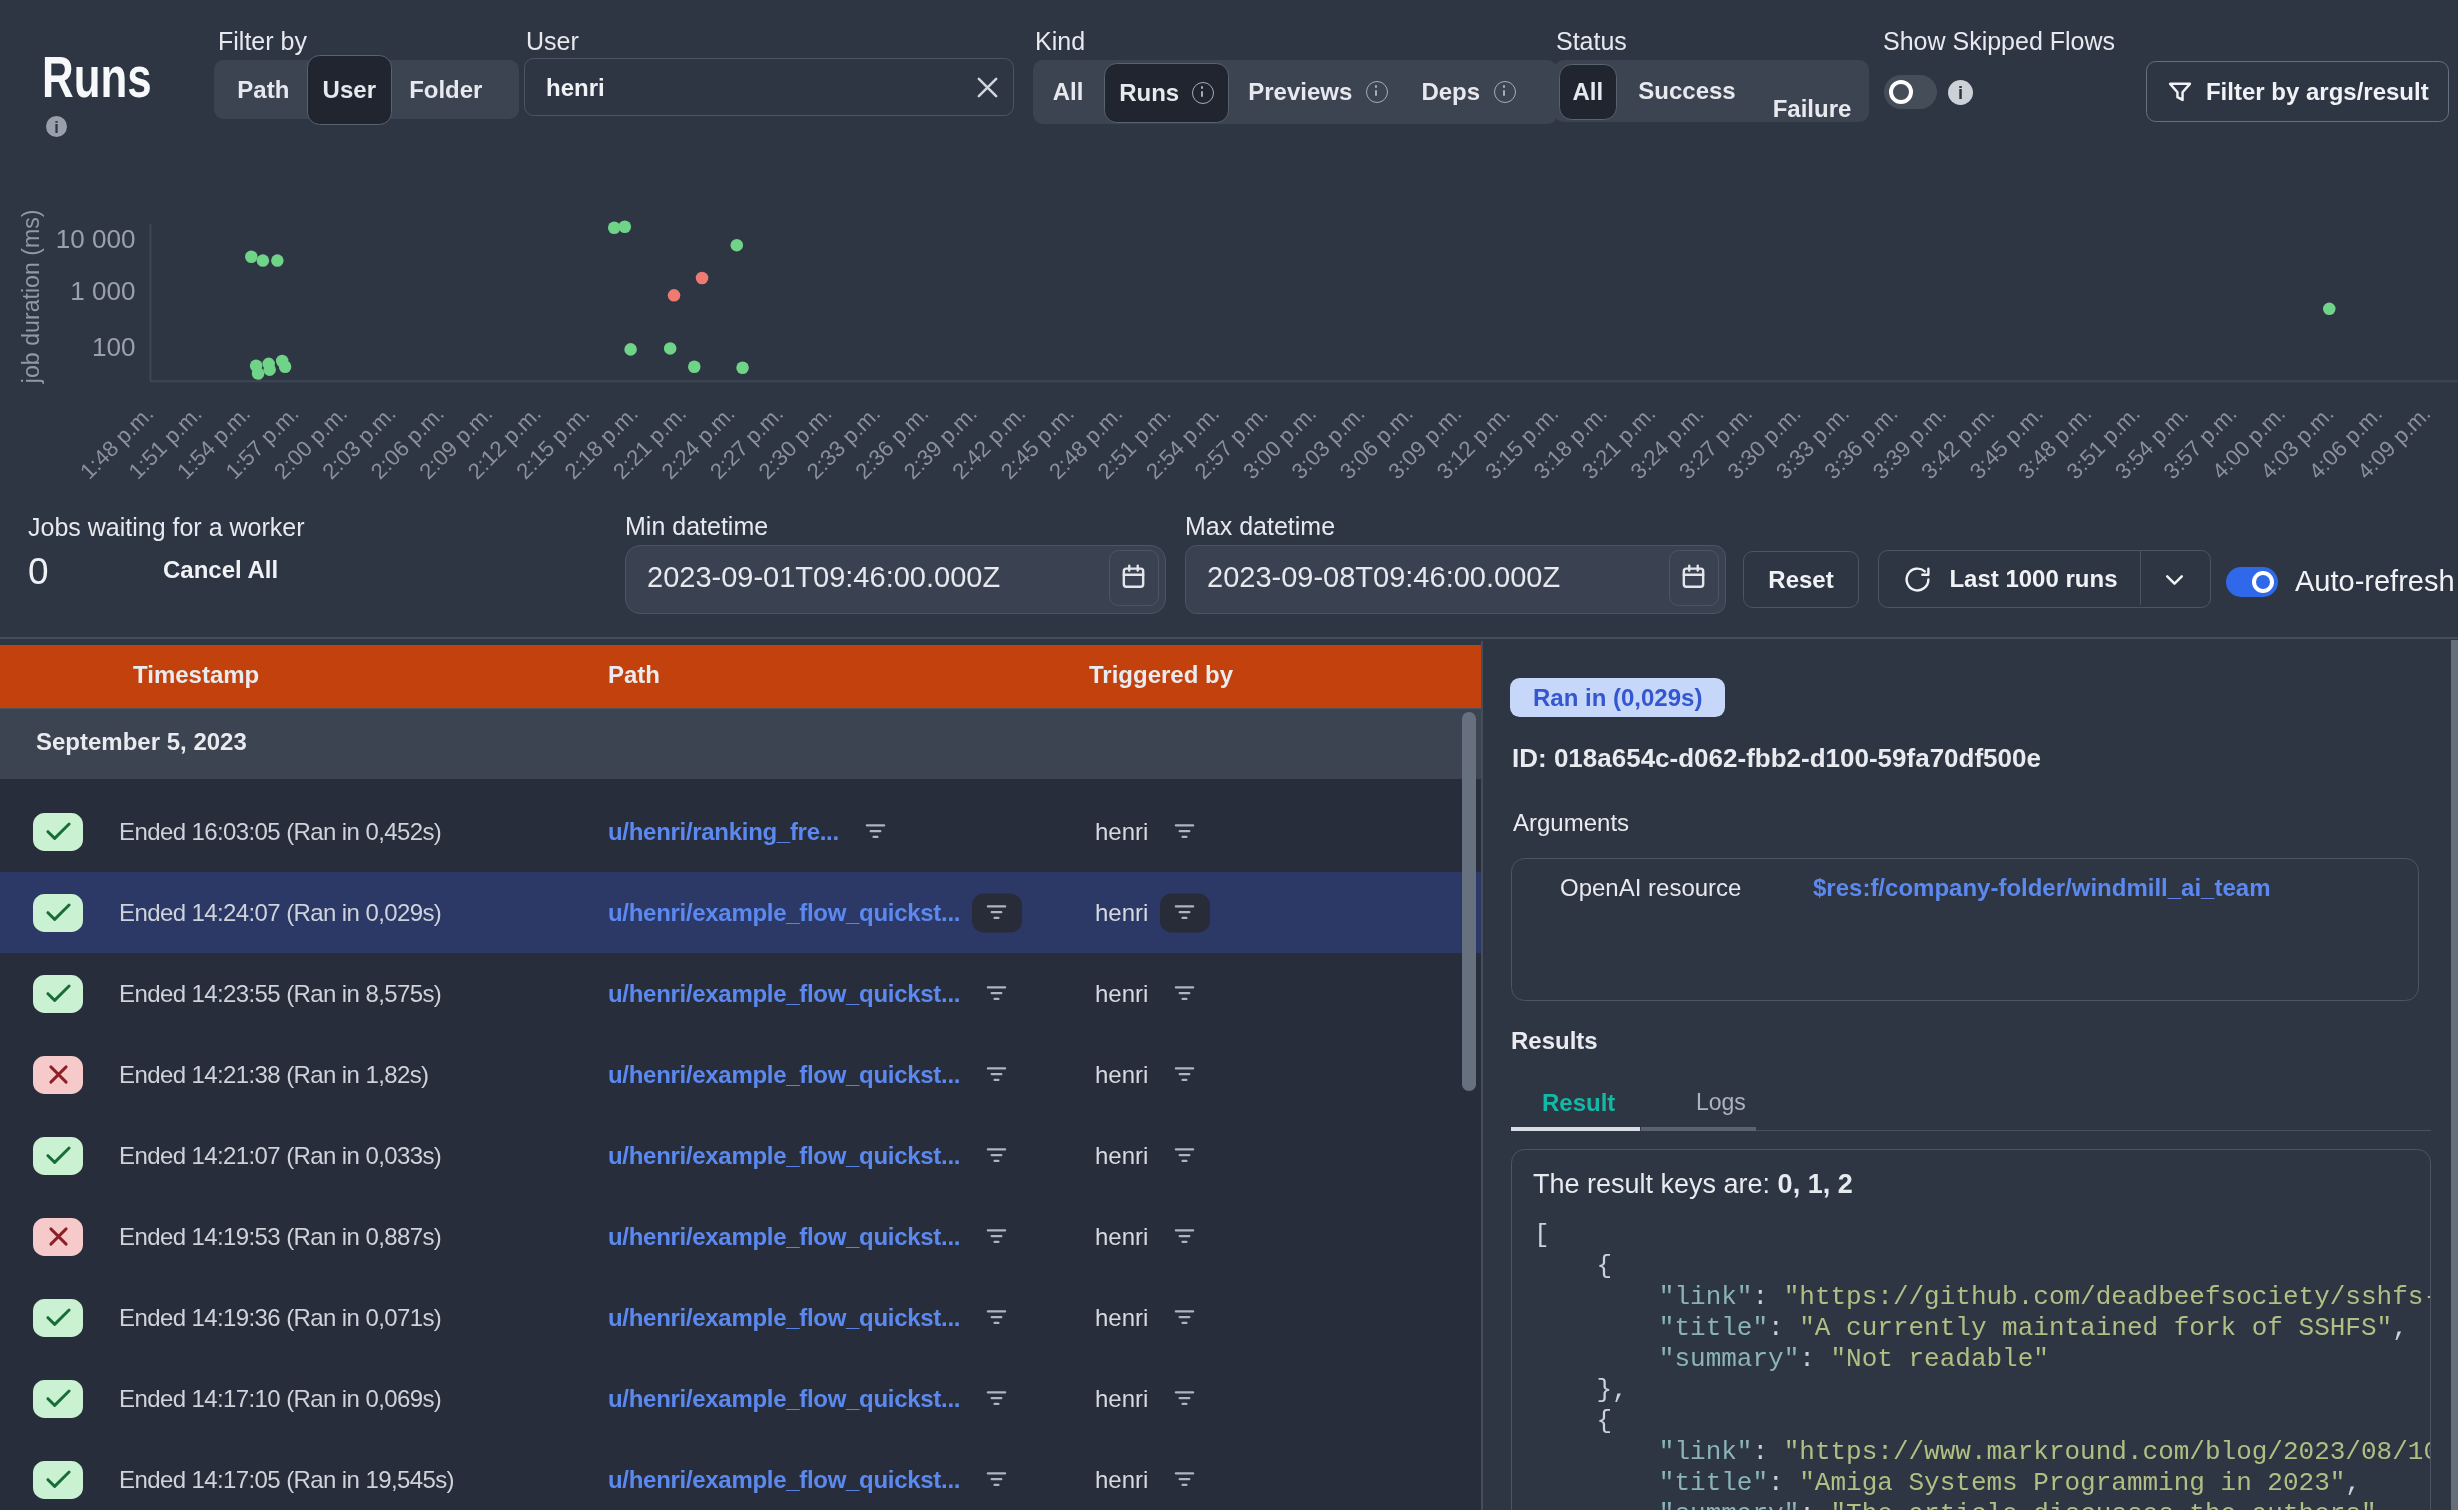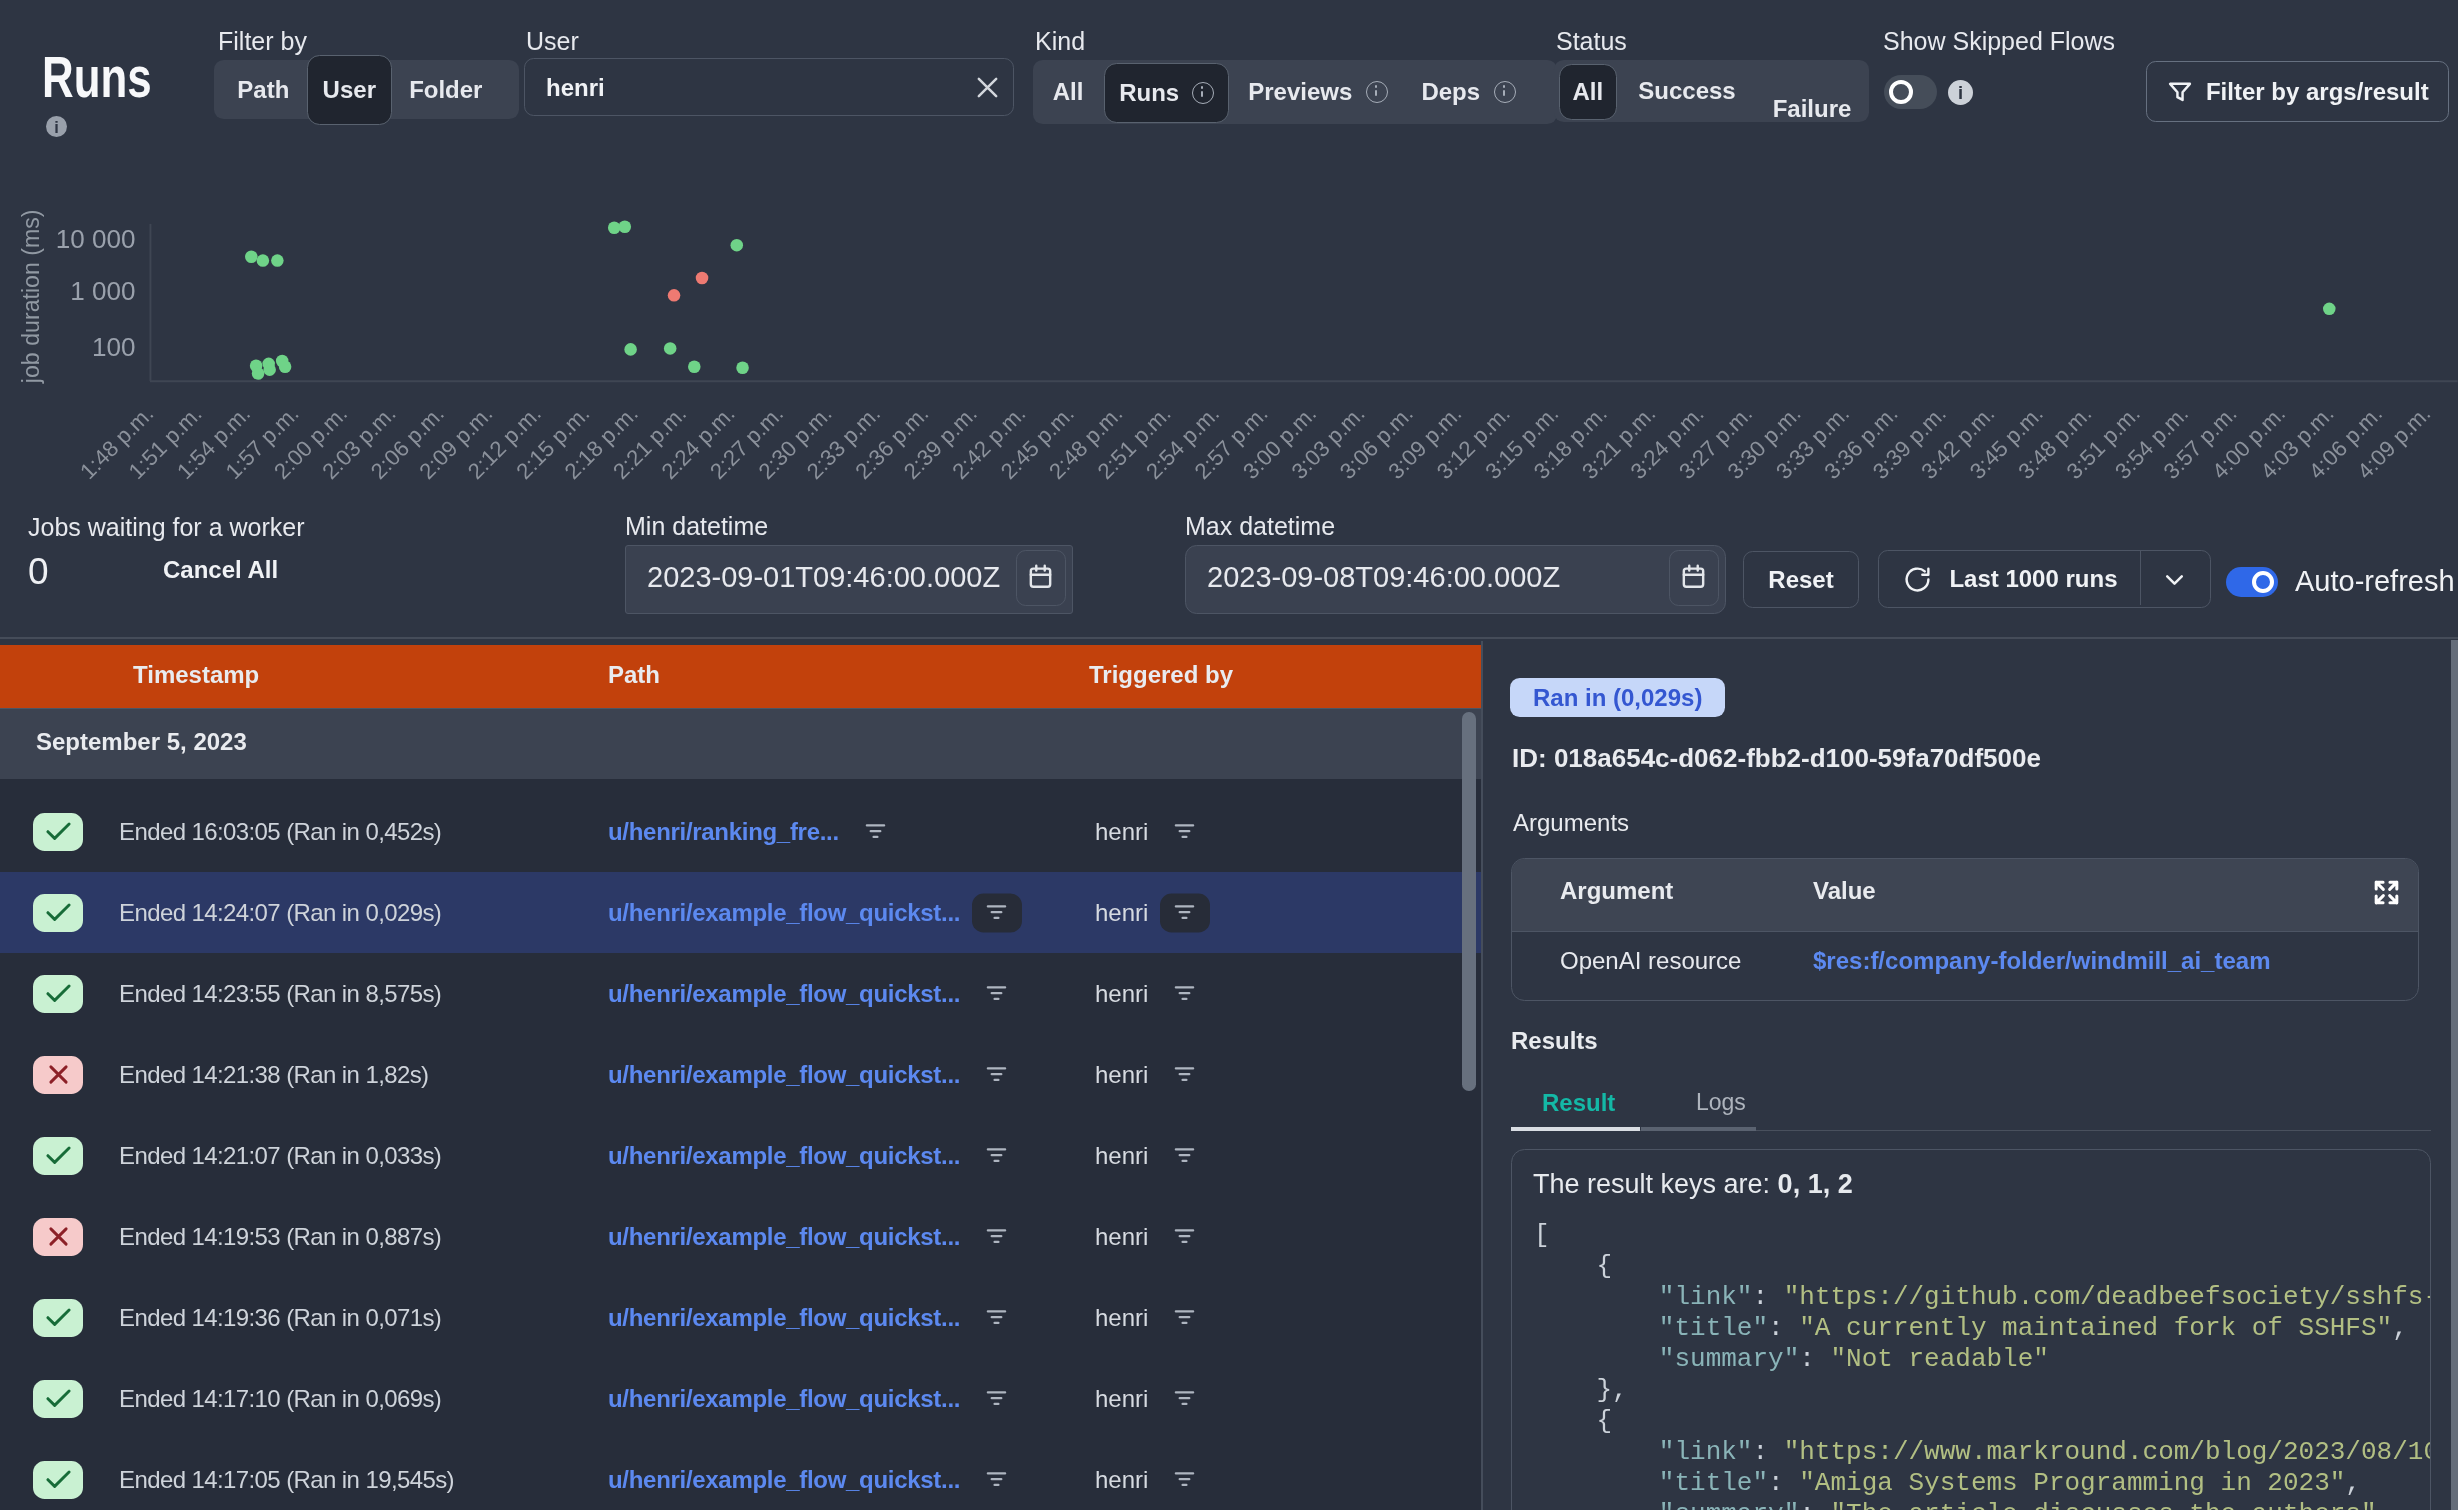--- a/index.html
+++ b/index.html
@@ -137,21 +137,21 @@
         <path d="M3.5 5h17l-6.3 7.2v6.6l-4.4-2.4v-4.2L3.5 5z"></path>
       </svg>
     Filter by args/result
   </div>
 
   <div class="abs lbl" style="left:28px;top:513px;">Jobs waiting for a worker</div>
   <div class="abs" style="left:28px;top:551px;font-size:37px;color:#eef0f3;">0</div>
   <div class="abs" style="left:163px;top:556px;font-size:24px;font-weight:700;color:#f0f2f5;">Cancel All</div>
 
   <div class="abs lbl" style="left:625px;top:512px;">Min datetime</div>
-  <div class="abs" style="left:625px;top:545px;width:448px;height:69px;background:#3a4150;border:1.9px solid #4d5564;border-radius:3px;box-sizing:border-box;">
+  <div class="abs" style="left:625px;top:545px;width:541px;height:69px;background:#3a4150;border:1.9px solid #4d5564;border-radius:15px;box-sizing:border-box;">
     <div class="abs" style="left:21px;top:15.4px;font-size:29px;color:#e7e9ee;">2023-09-01T09:46:00.000Z</div>
     <div class="abs calbtn" style="right:5.8px;top:3.9px;width:50px;height:56px;border:1.9px solid #4d5564;border-radius:9.7px;box-sizing:border-box;">
         <svg style="position:absolute;left:8.7px;top:11.6px;" width="29" height="29" viewBox="0 0 24 24" fill="none" stroke="#e3e6ea" stroke-width="2" stroke-linecap="round">
           <rect x="4" y="5.5" width="16" height="15" rx="2"></rect>
           <path d="M4 10.5h16M8.5 3v4M15.5 3v4"></path>
         </svg>
       </div>
   </div>
   <div class="abs lbl" style="left:1185px;top:512px;">Max datetime</div>
   <div class="abs" style="left:1185px;top:545px;width:541px;height:69px;background:#3a4150;border:1.9px solid #4d5564;border-radius:11.6px;box-sizing:border-box;">
@@ -377,30 +377,20 @@
 
   <div class="abs" style="left:1481px;top:641px;width:1.9px;height:869px;background:#454d5b;"></div>
 
   <div class="abs" style="left:1510px;top:678px;height:39px;background:#c6d7f9;border-radius:9.7px;">
     <div style="padding:0 23px;line-height:39px;font-size:24px;font-weight:700;color:#3457d1;">Ran in (0,029s)</div>
   </div>
   <div class="abs" style="left:1512px;top:743px;font-size:26px;font-weight:700;">ID: 018a654c-d062-fbb2-d100-59fa70df500e</div>
   <div class="abs" style="left:1513px;top:809px;font-size:24px;font-weight:400;">Arguments</div>
 
   <div class="abs" style="left:1511px;top:858px;width:908px;height:143px;border:1.9px solid #4d5564;border-radius:13.5px;box-sizing:border-box;overflow:hidden;">
-    <div style="height:73px;background:#3e4553;border-bottom:1.9px solid #4d5564;box-sizing:border-box;position:relative;">
-      <span class="abs" style="left:48px;top:18.3px;font-size:24px;font-weight:700;">Argument</span>
-      <span class="abs" style="left:301px;top:18.3px;font-size:24px;font-weight:700;">Value</span>
-      <svg class="abs" style="right:15.4px;top:17.4px;" width="33" height="33" viewBox="0 0 24 24" fill="none" stroke="#fff" stroke-width="2.2" stroke-linecap="round" stroke-linejoin="round">
-        <path d="M4.5 9.5v-5h5M4.5 4.5l5.2 5.2"></path>
-        <path d="M19.5 9.5v-5h-5M19.5 4.5l-5.2 5.2"></path>
-        <path d="M4.5 14.5v5h5M4.5 19.5l5.2-5.2"></path>
-        <path d="M19.5 14.5v5h-5M19.5 19.5l-5.2-5.2"></path>
-      </svg>
-    </div>
     <div style="position:relative;height:68px;">
       <span class="abs" style="left:48px;top:14.5px;font-size:24px;color:#e7e9ee;">OpenAI resource</span>
       <span class="abs" style="left:301px;top:14.5px;font-size:24px;font-weight:700;color:#5c89f0;">$res:f/company-folder/windmill_ai_team</span>
     </div>
   </div>
 
   <div class="abs" style="left:1511px;top:1027px;font-size:24px;font-weight:700;">Results</div>
   <div class="abs" style="left:1511px;top:1081px;width:920px;height:50px;border-bottom:1.9px solid #49505d;box-sizing:border-box;">
     <span class="abs" style="left:31px;top:7.7px;font-size:24px;font-weight:700;color:#14b8a6;">Result</span>
     <span class="abs" style="left:161px;top:7.7px;font-size:23px;color:#aeb4bd;margin-left:24px;">Logs</span>

